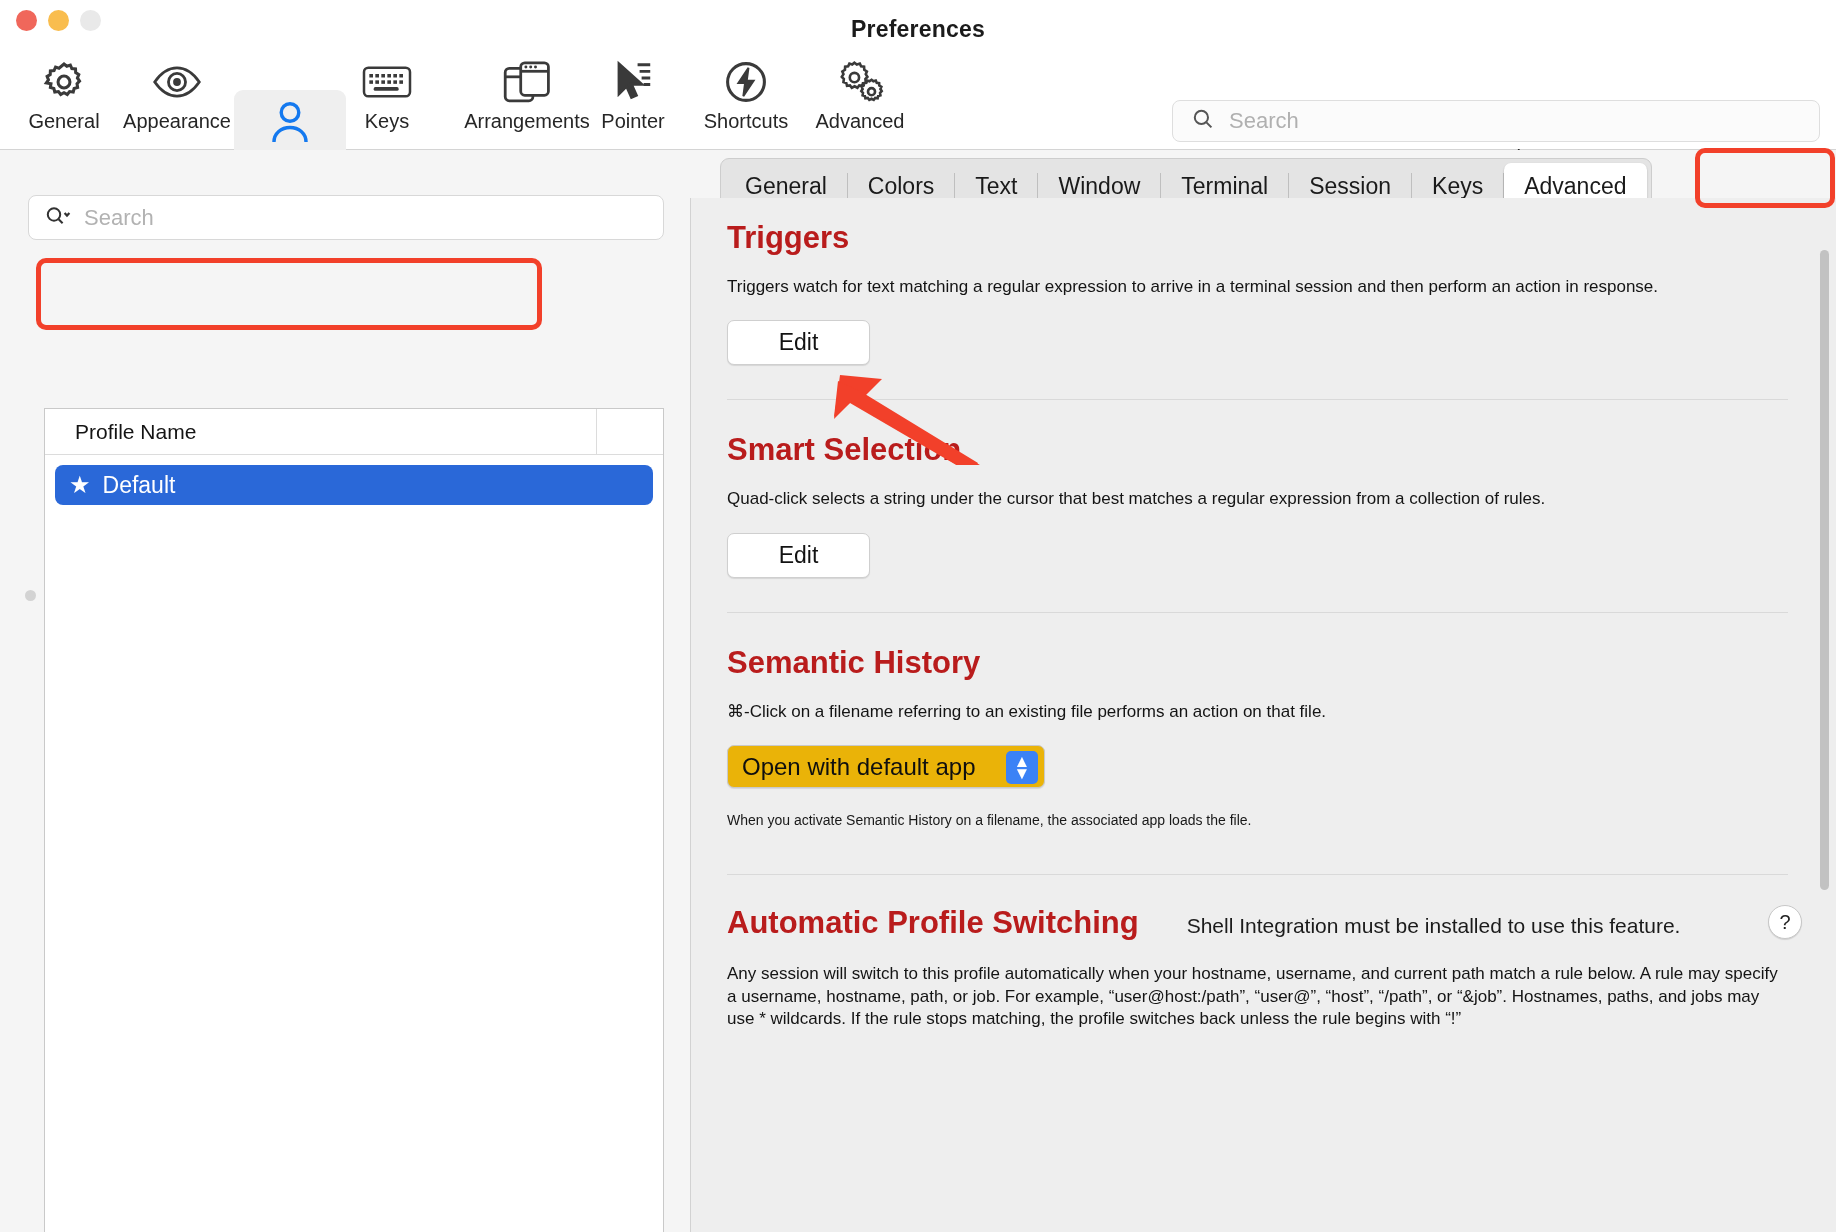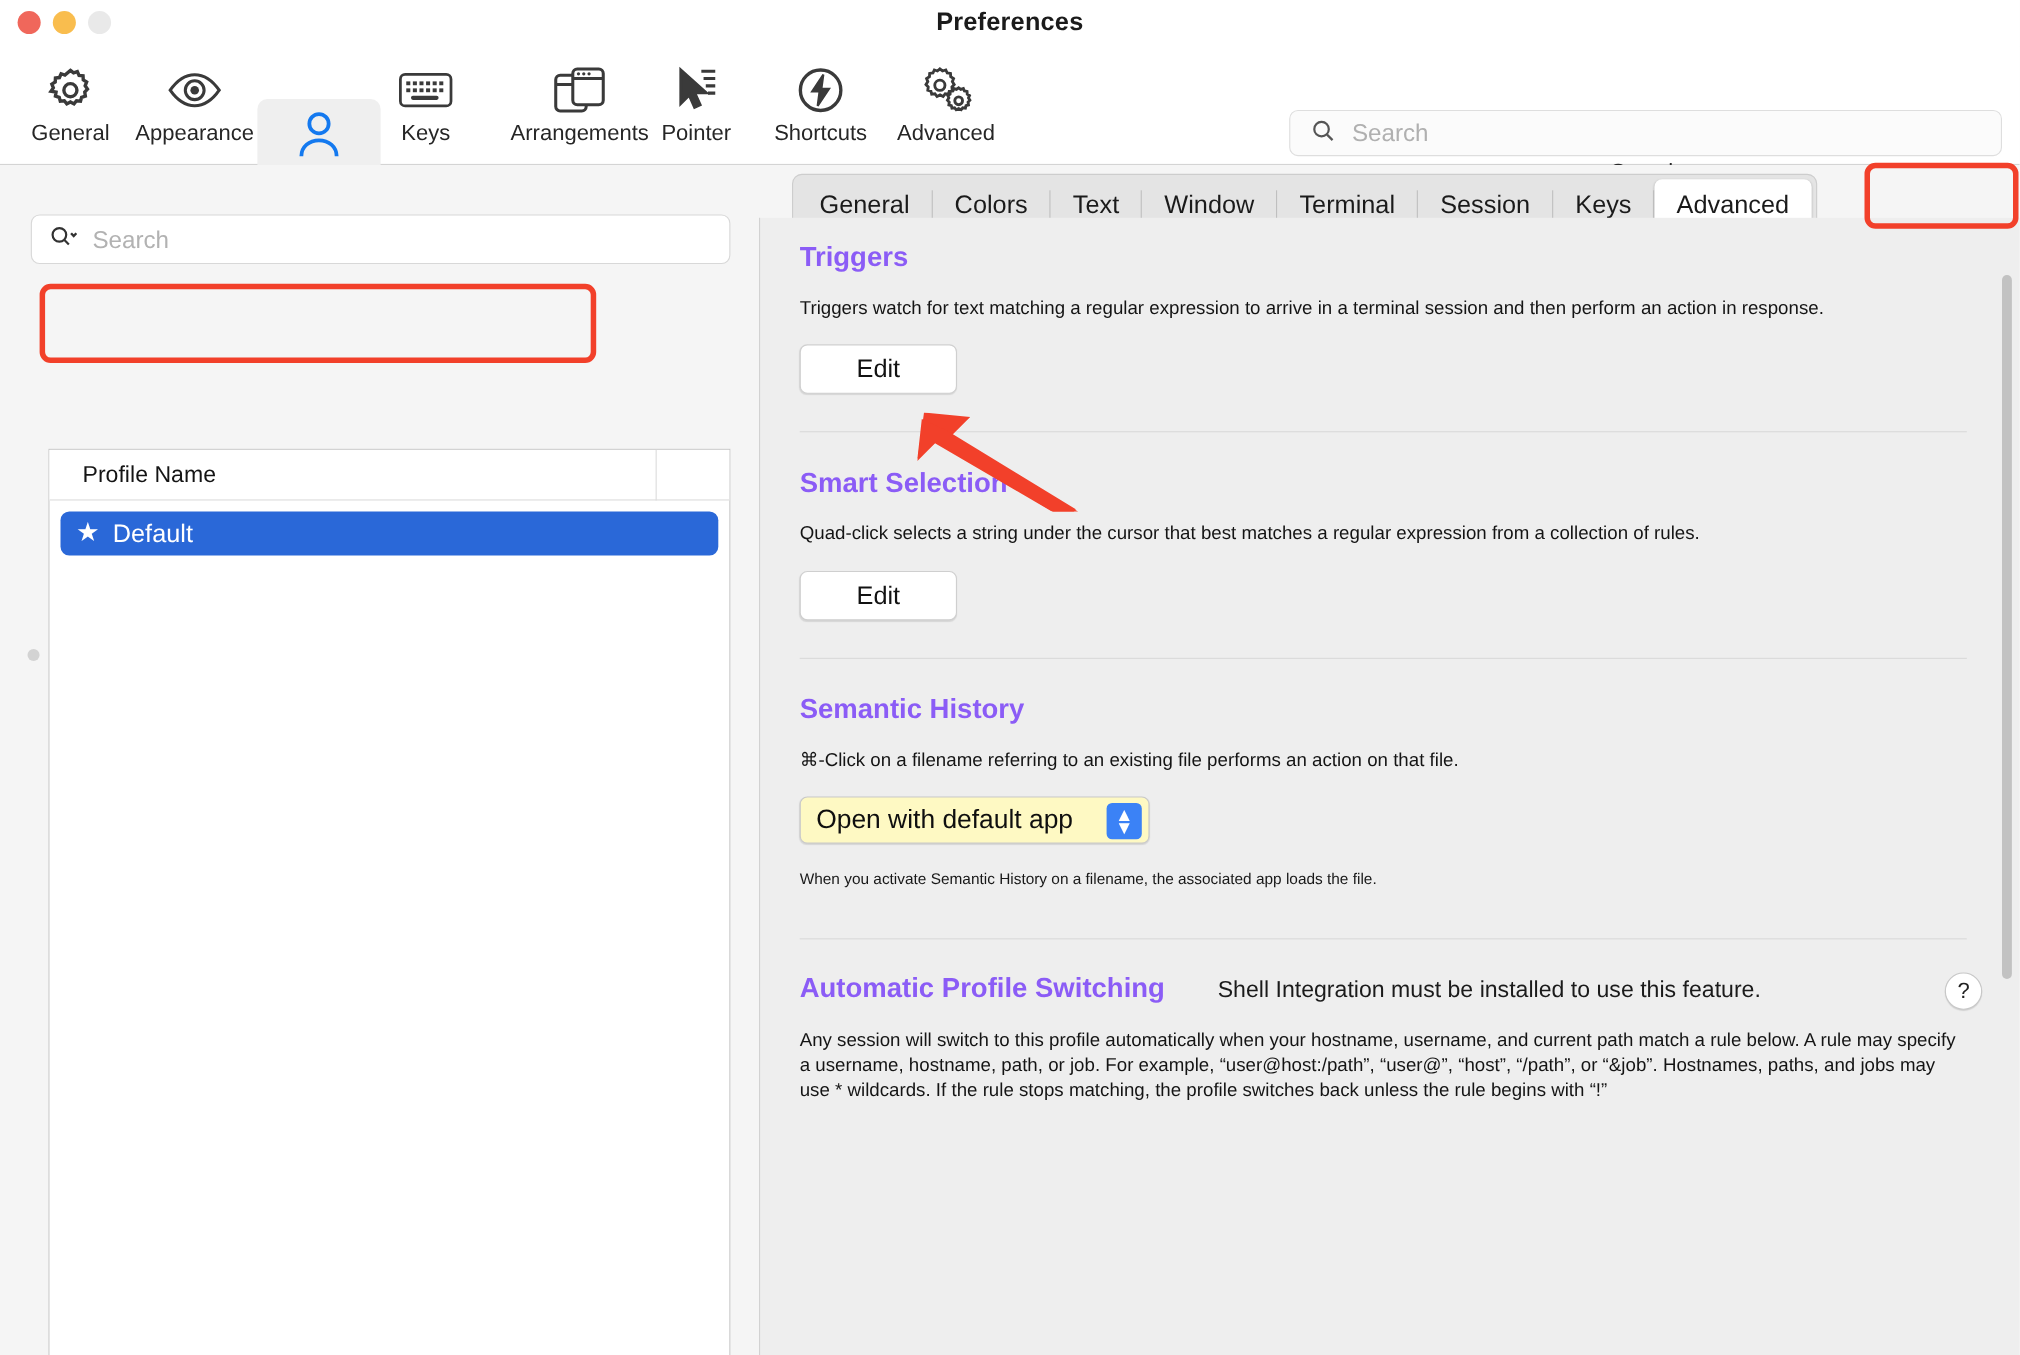--- a/index.html
+++ b/index.html
@@ -19,21 +19,21 @@
   }
   #traffic-lights {
     position: absolute; left: 16px; top: 10px;
     display: flex; gap: 11px; align-items: center;
   }
   .light { width: 21px; height: 21px; border-radius: 50%; }
   .light.close { background: #f0675b; }
   .light.min { background: #f9bd4e; }
   .light.zoom { background: #e9e9e9; }
   #window-title {
-    position: absolute; left: 0; top: 6px; width: 1836px;
+    position: absolute; left: 0; top: 16px; width: 1836px;
     text-align: center; font-size: 23px; font-weight: bold; color: #1b1b1b;
     letter-spacing: .2px;
   }
 
   
   #toolbar {
     position: absolute; left: 0; top: 42px; width: 1836px; height: 108px;
     background: #ffffff; border-bottom: 1px solid #d4d4d4;
   }
   .tb-item {
@@ -120,33 +120,33 @@
   .tab-sep { width: 1px; background: #bfbfbf; margin: 10px 0; }
 
   #content-box {
     position: absolute; left: 0px; top: 48px; width: 1146px; height: 1034px;
     background: #eeeeee; border: 1px solid #d2d2d2; border-top: none;
     border-right: none; border-bottom: none;
     overflow: hidden;
   }
   #content-inner { padding: 22px 48px 0 36px; }
 
-  .sec-title { font-size: 25px; font-weight: bold; color: #8b5cf6; margin: 0 0 20px 0; }
+  .sec-title { font-size: 31px; font-weight: bold; color: #b91c1c; margin: 0 0 20px 0; }
   .sec-para { font-size: 17px; color: #141414; line-height: 1.32; margin: 0 0 22px 0; }
   .edit-btn {
     width: 143px; height: 45px; background: #ffffff;
     border: 1px solid #cfcfcf; border-radius: 7px;
     box-shadow: 0 1px 1px rgba(0,0,0,.10);
     display: flex; align-items: center; justify-content: center;
     font-size: 23px; color: #121212;
   }
   .divider { height: 1px; background: #d9d9d9; margin: 34px 0 32px 0; }
 
   #semantic-select {
-    width: 318px; height: 43px; background: #fef9c3;
+    width: 318px; height: 43px; background: #eab308;
     border: 1px solid #c9c9c9; border-radius: 7px;
     box-shadow: 0 1px 1px rgba(0,0,0,.10);
     display: flex; align-items: center; padding-left: 14px;
     font-size: 24px; color: #0f0f0f; position: relative;
   }
   #semantic-select .stepper {
     position: absolute; right: 6px; top: 5px; width: 32px; height: 33px;
     background: #3b82f6; border-radius: 5px;
     display: flex; flex-direction: column; align-items: center; justify-content: center;
     color: #ffffff; line-height: .72; font-size: 17px;

